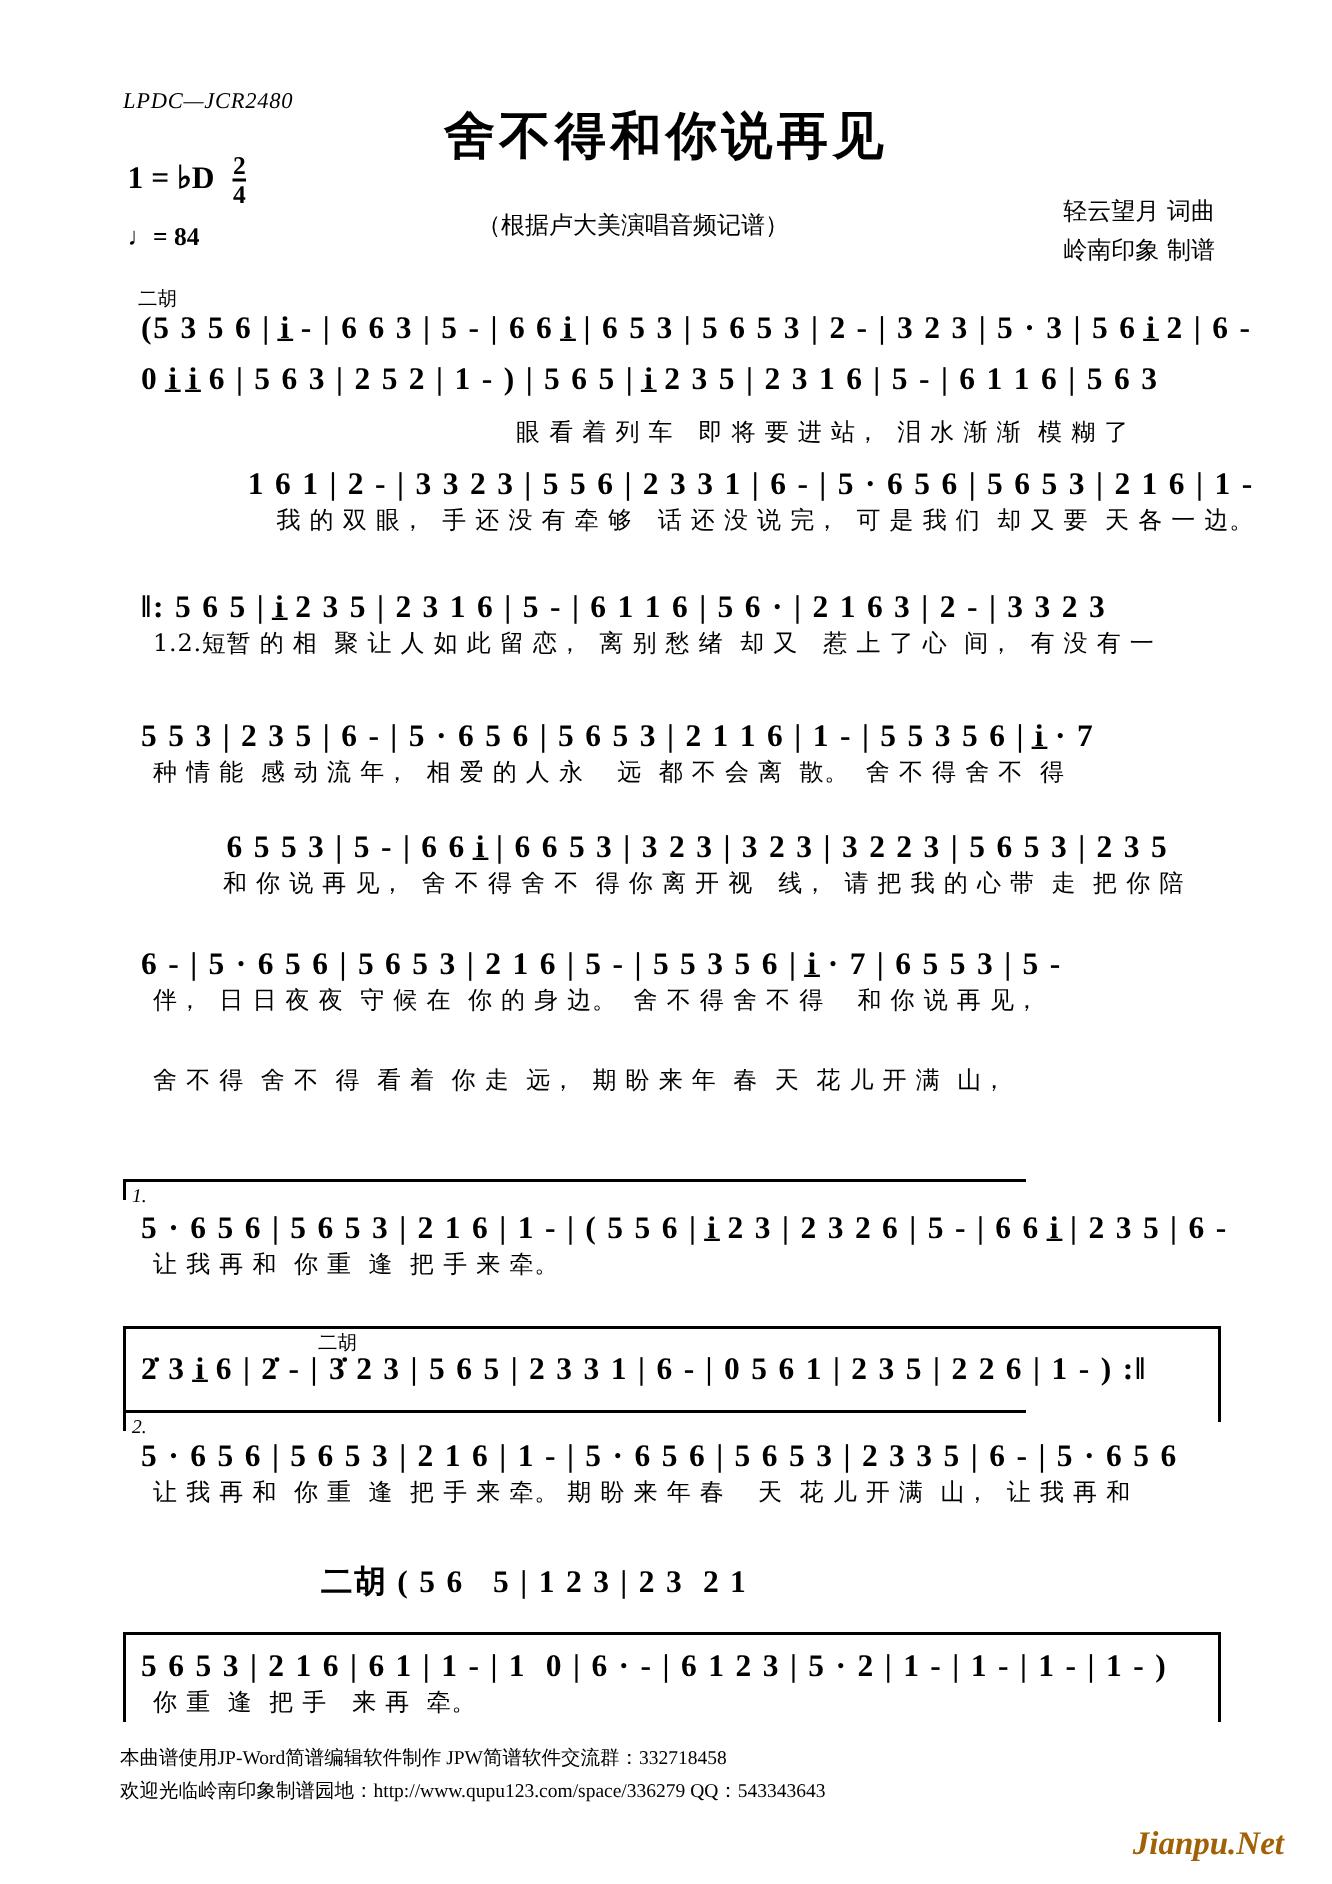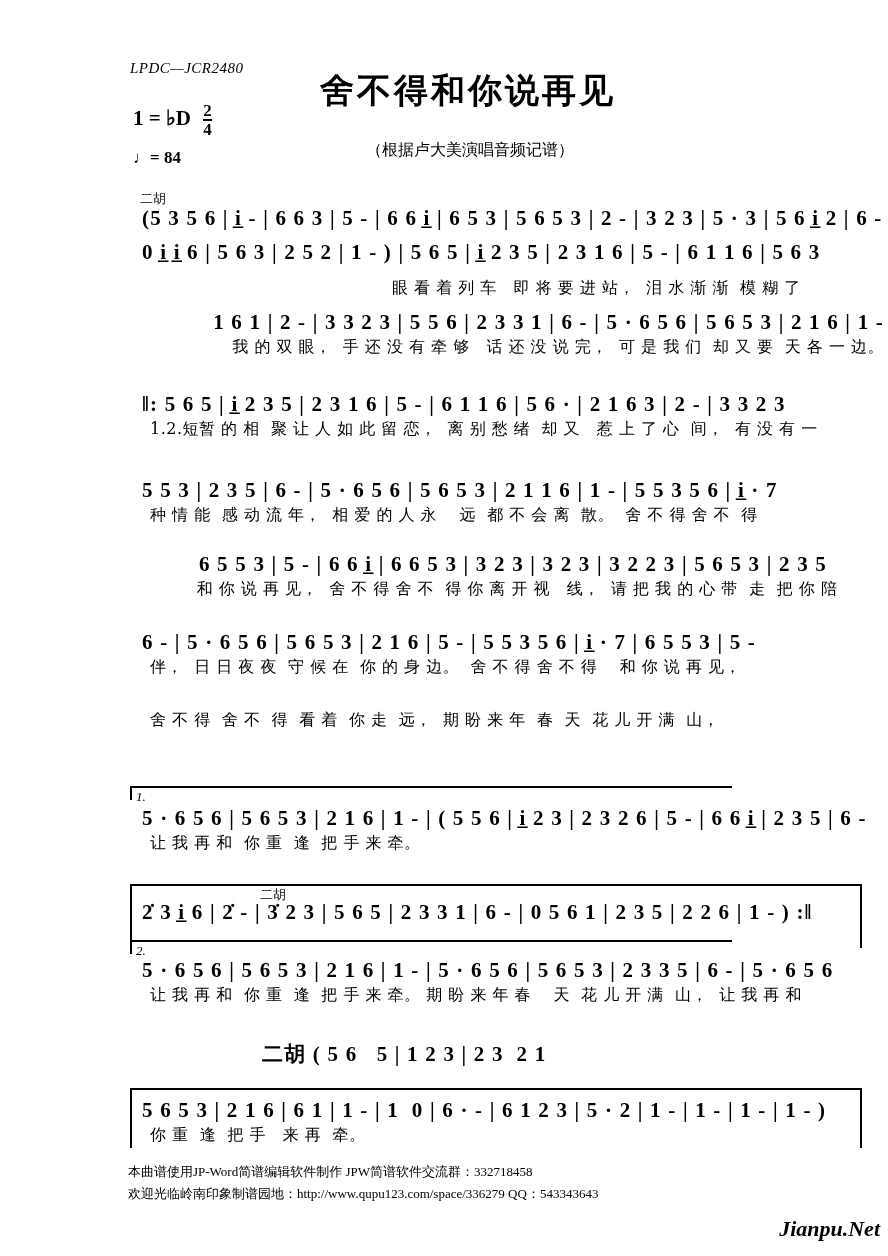--- a/index.html
+++ b/index.html
@@ -12,21 +12,20 @@
     height: 1256px;
     position: relative;
     font-family: "Liberation Serif", serif;
     color: #000000;
     overflow: hidden;
   }
   .sheet {
     position: absolute;
     inset: 0;
     padding: 0;
-    margin-left: 48px;
   }
   
   .code {
     position: absolute;
     left: 82px;
     top: 60px;
     font-style: italic;
     font-size: 15px;
     letter-spacing: 0.5px;
     font-family: "Liberation Serif", serif;
@@ -137,26 +136,26 @@
   .footer {
     position: absolute;
     left: 80px;
     bottom: 52px;
     font-size: 13px;
     line-height: 1.65;
     font-family: Liberation Serif, serif;
   }
   .watermark {
     position: absolute;
-    right: 8px;
+    right: 32px;
     bottom: 14px;
     font-size: 22px;
     font-weight: bold;
     font-style: italic;
-    color: #000000;
+    color: #a16207;
     font-family: "Liberation Serif", serif;
   }
 </style>
 </head>
 <body>
 
 <div class="sheet">
 
   <div class="code">LPDC—JCR2480</div>
 
@@ -167,20 +166,24 @@
     <span class="meter">
       <span class="num">2</span>
       <span class="den">4</span>
     </span>
   </div>
 
   <div class="tempo">♩= 84</div>
 
   <div class="subtitle">（根据卢大美演唱音频记谱）</div>
 
+  <div class="credits">
+    <div>轻云望月 词曲</div>
+    <div>岭南印象 制谱</div>
+  </div>
 
   <div style="position:absolute;left:92px;top:190px;" class="small-label">二胡</div>
 
   <div class="line" style="top:206px;">
     <div class="notes">(5 3 5 6 | i̲ - | 6 6 3 | 5 - | 6 6 i̲ | 6 5 3 | 5 6 5 3 | 2 - | 3 2 3 | 5 · 3 | 5 6 i̲ 2 | 6 -</div>
   </div>
 
   <div class="line" style="top:240px;">
     <div class="notes">0 i̲ i̲ 6 | 5 6 3 | 2 5 2 | 1 - ) | 5 6 5 | i̲ 2 3 5 | 2 3 1 6 | 5 - | 6 1 1 6 | 5 6 3</div>
   </div>

